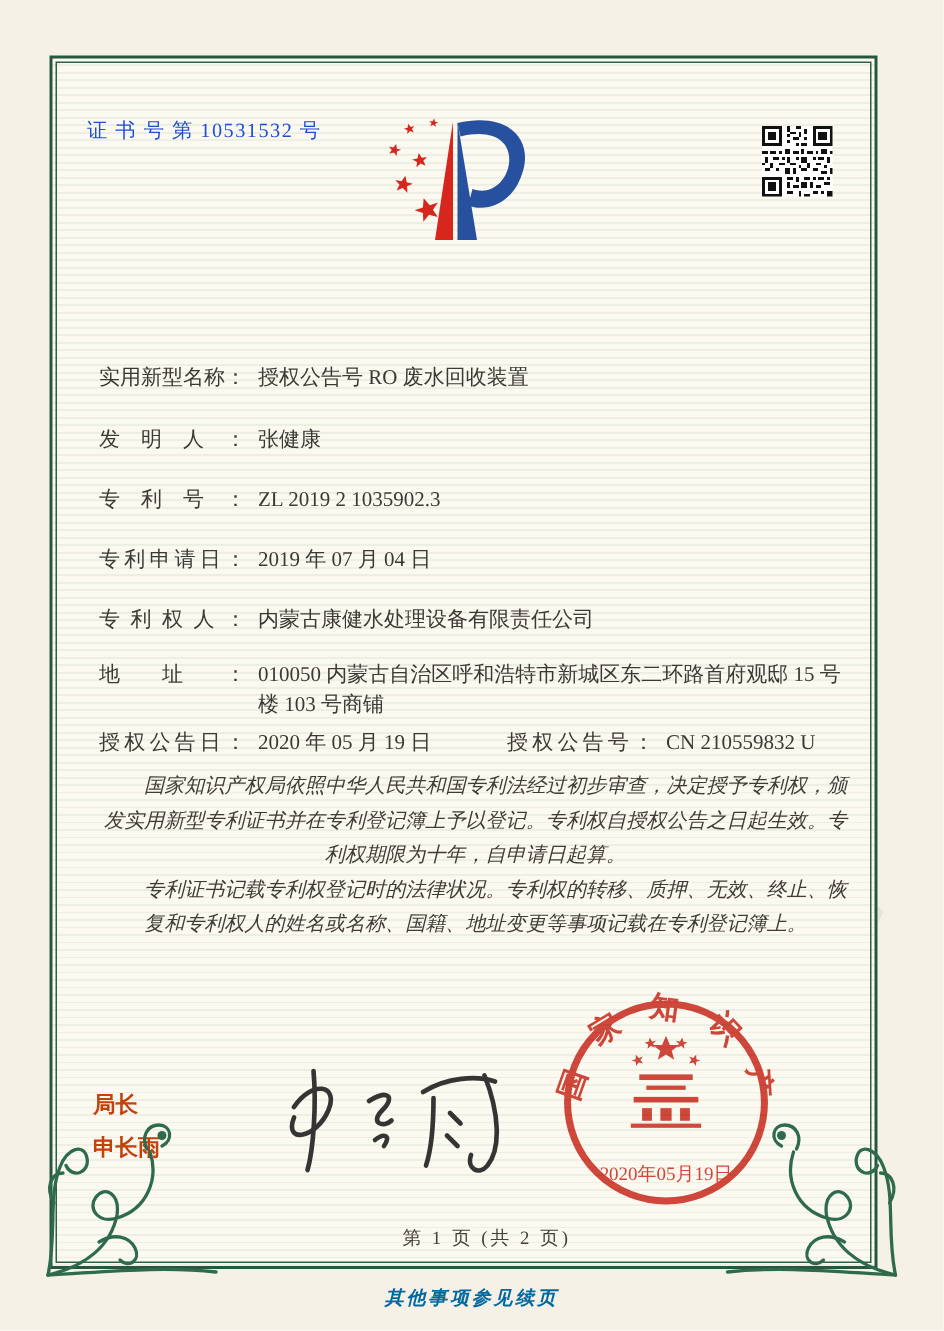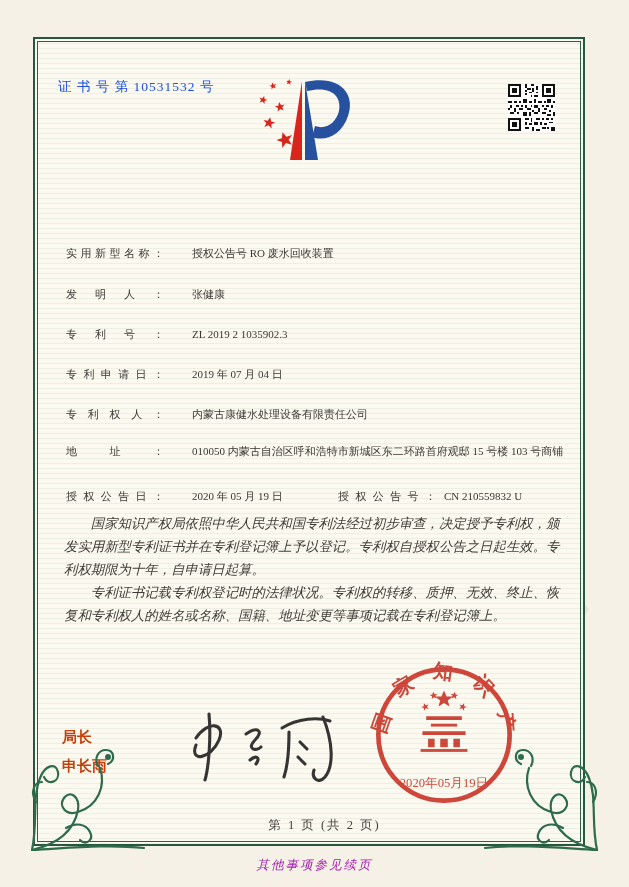--- a/index.html
+++ b/index.html
@@ -37,49 +37,49 @@
     font-size:13.5px;letter-spacing:1px;color:#1d4ed8;
   }
   .logo{position:absolute;left:252px;top:74px;}
   .qr{position:absolute;left:508px;top:84px;}
   .title{
     position:absolute;left:0;top:167px;width:629px;
     text-align:center;font-size:31px;font-weight:bold;
     letter-spacing:9px;color:#262420;
   }
   .fields{position:absolute;left:66px;top:0;width:510px;}
-  .frow{position:absolute;display:flex;font-size:11px;line-height:20px;color:#3c3834;gap:20px;}
+  .frow{position:absolute;display:flex;font-size:14px;line-height:20px;color:#3c3834;}
   .frow .lbl{
     display:inline-block;width:98px;flex:none;
     text-align:justify;text-align-last:justify;
     color:#3c3834;
   }
   .frow .val{margin-left:8px;}
   .val.addr{width:392px;}
   .pair2{position:absolute;left:272px;top:0;display:flex;}
   .paras{
     position:absolute;left:64px;top:512px;width:506px;
     font-size:13.4px;line-height:23px;color:#3f3b36;
     font-style:italic;
   }
-  .paras p{margin:0;text-indent:2em;}
+  .paras p{margin:0;text-indent:2em;text-align:center;}
   .officer{
     position:absolute;left:62px;top:722px;
     font-family:"Liberation Sans","DejaVu Sans",sans-serif;
     font-size:15px;font-weight:600;color:#c2410c;line-height:29px;
   }
   .signature{position:absolute;left:176px;top:708px;}
   .seal{position:absolute;left:369px;top:660px;mix-blend-mode:multiply;}
   .pagenum{
     position:absolute;left:0;top:817px;width:629px;text-align:center;
     font-size:12.5px;letter-spacing:2px;color:#45413c;padding-left:10px;
   }
   .contnote{
     position:absolute;left:0;top:857px;width:629px;text-align:center;
-    font-size:12.5px;letter-spacing:2px;color:#a21caf;font-style:italic;
+    font-size:12.5px;letter-spacing:2px;color:#0369a1;font-style:italic;font-weight:bold;
   }
   .flourish{position:absolute;z-index:2;}
   .flourish.bl{left:22px;top:732px;}
   .flourish.br{right:22px;top:732px;transform:scaleX(-1);}
 </style>
 </head>
 <body>
 
 <div class="page">
 

